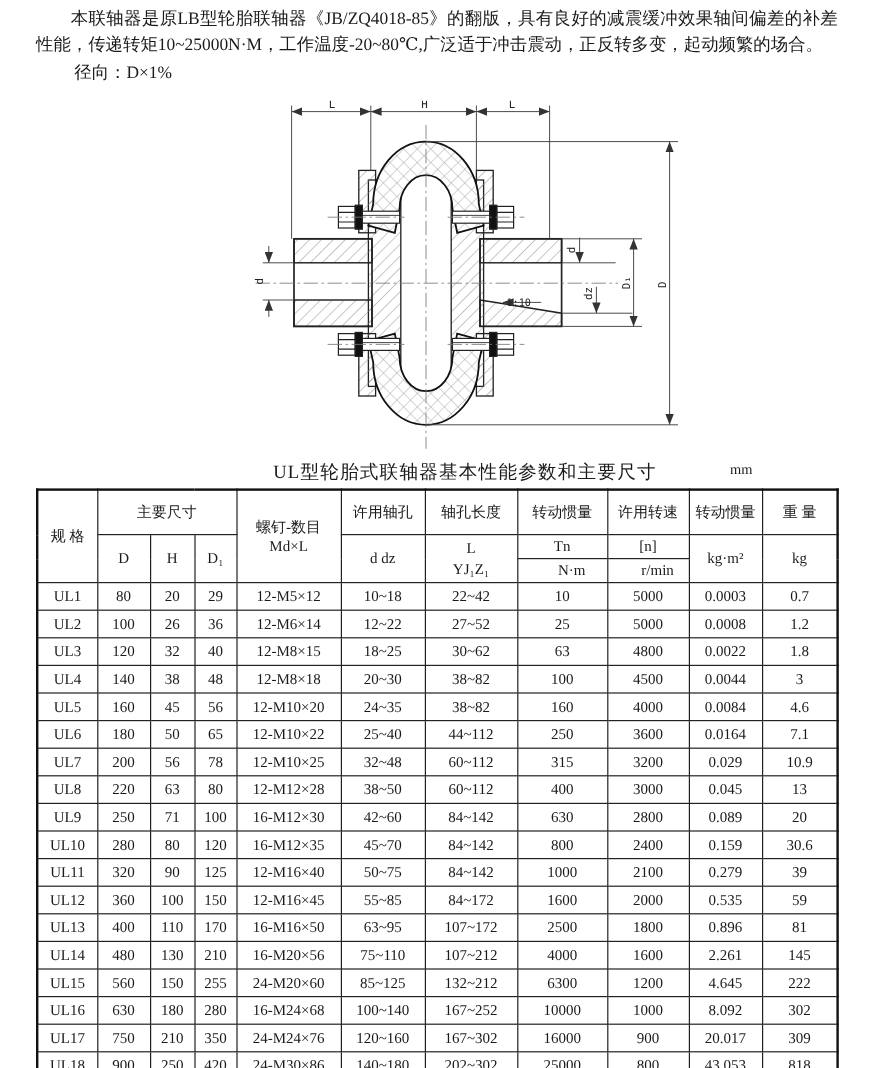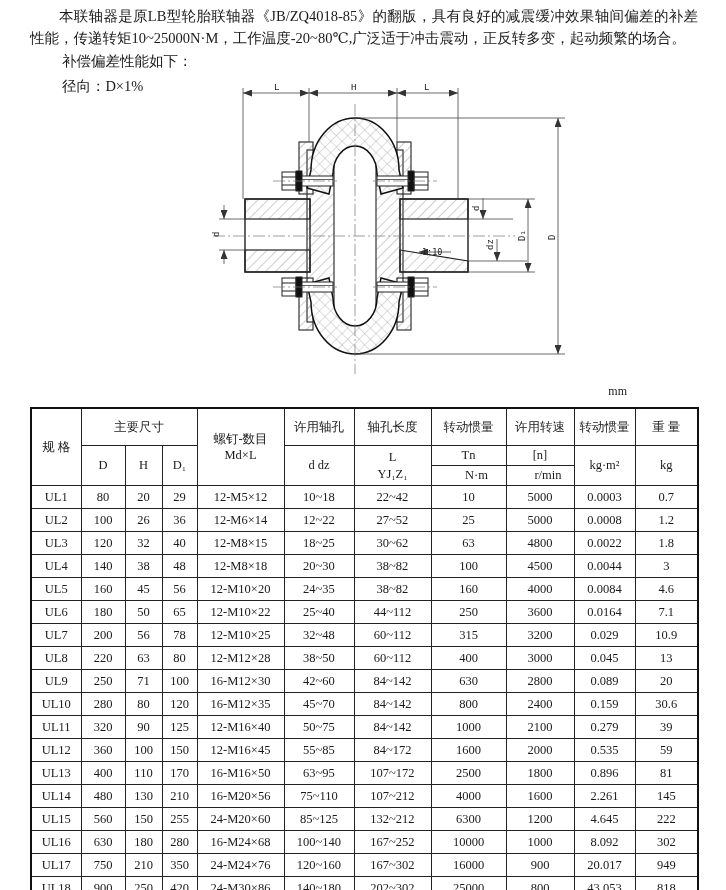--- a/index.html
+++ b/index.html
@@ -30,21 +30,20 @@
   table.spec thead tr.h3 th{height:19px;padding-left:16px;}
   table.spec tbody td{height:22px;}
   .two-line{line-height:1.3;}
 </style>
 </head>
 <body>
 <div class="page">
 
 <div class="intro">
   <p>本联轴器是原LB型轮胎联轴器《JB/ZQ4018-85》的翻版，具有良好的减震缓冲效果轴间偏差的补差性能，传递转矩10~25000N·M，工作温度-20~80℃,广泛适于冲击震动，正反转多变，起动频繁的场合。</p>
-  <div class="spec-line">补偿偏差性能如下：</div>
   <div class="spec-line">径向：D×1%</div>
 </div>
 
 <svg class="drawing" viewBox="0 0 380 300">
   <defs>
     <pattern id="h1" patternUnits="userSpaceOnUse" width="7" height="7" patternTransform="rotate(45)">
       <line x1="0" y1="0" x2="0" y2="7" stroke="#888" stroke-width="0.8"></line>
     </pattern>
     <pattern id="h2" patternUnits="userSpaceOnUse" width="8" height="8" patternTransform="rotate(45)">
       <line x1="0" y1="0" x2="0" y2="8" stroke="#999" stroke-width="0.7"></line>
@@ -159,20 +158,21 @@
   <text x="229" y="6">L</text>
   <text x="24" y="153" transform="rotate(-90 24 153)">d</text>
   <text x="284" y="127" transform="rotate(-90 284 127)">d</text>
   <text x="298" y="166" transform="rotate(-90 298 166)">dz</text>
   <text x="330" y="157" transform="rotate(-90 330 157)">D₁</text>
   <text x="360" y="156" transform="rotate(-90 360 156)">D</text>
   <text class="small" x="227" y="171">1:10</text>
 </svg>
 
 <div class="title-row">
+  <span class="ttl">UL型轮胎式联轴器基本性能参数和主要尺寸</span>
   <span class="unit">mm</span>
 </div>
 
 <table class="spec">
   <colgroup>
     <col style="width:50px">
         <col style="width:44px">
         <col style="width:37px">
         <col style="width:35px">
     <col style="width:87px">
@@ -430,21 +430,21 @@
           <td>UL17</td>
           <td>750</td>
           <td>210</td>
           <td>350</td>
           <td>24-M24×76</td>
           <td>120~160</td>
           <td>167~302</td>
           <td>16000</td>
           <td>900</td>
           <td>20.017</td>
-          <td>949</td>
+          <td>309</td>
         </tr>
         <tr>
           <td>UL18</td>
           <td>900</td>
           <td>250</td>
           <td>420</td>
           <td>24-M30×86</td>
           <td>140~180</td>
           <td>202~302</td>
           <td>25000</td>

